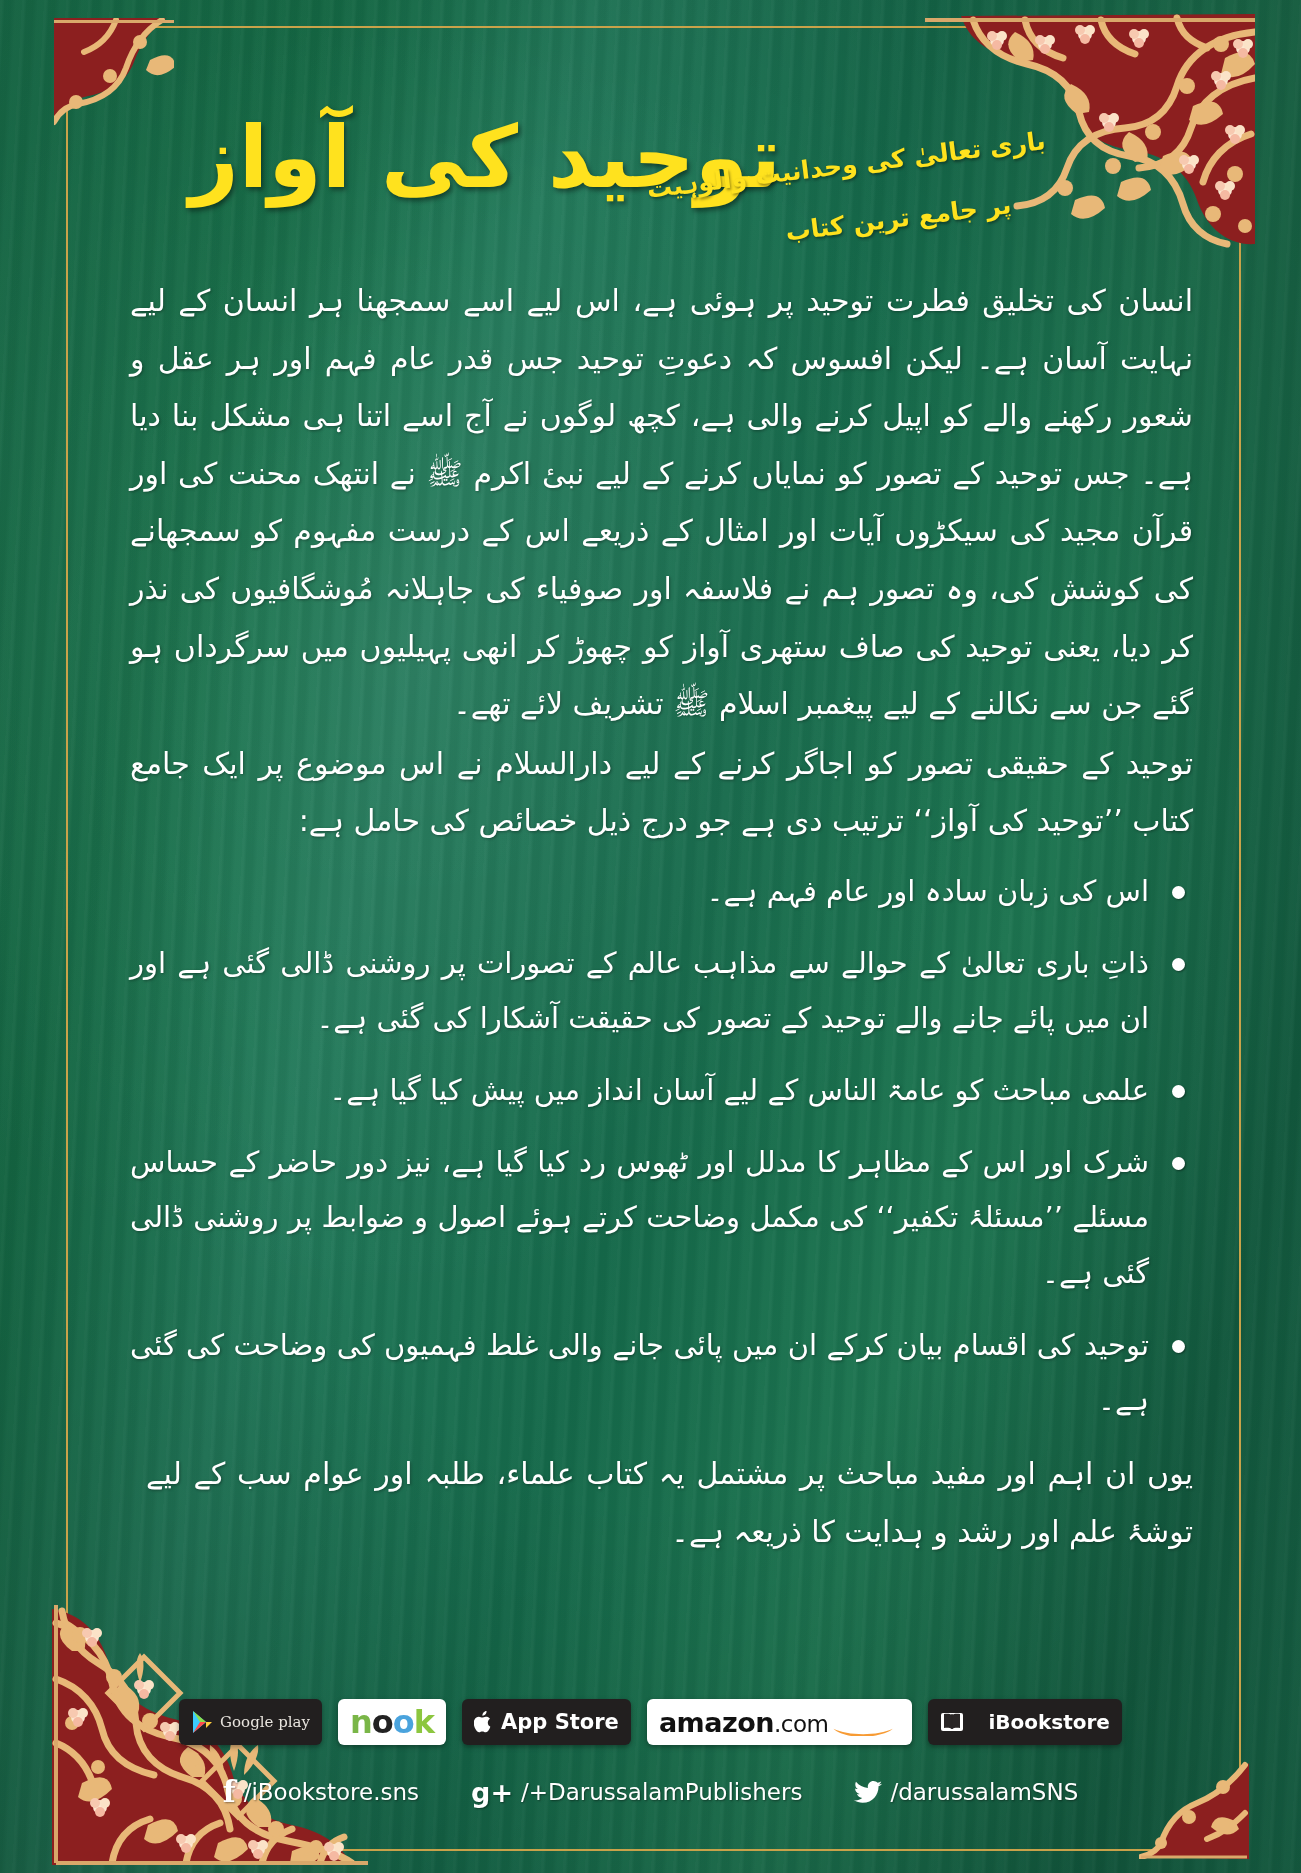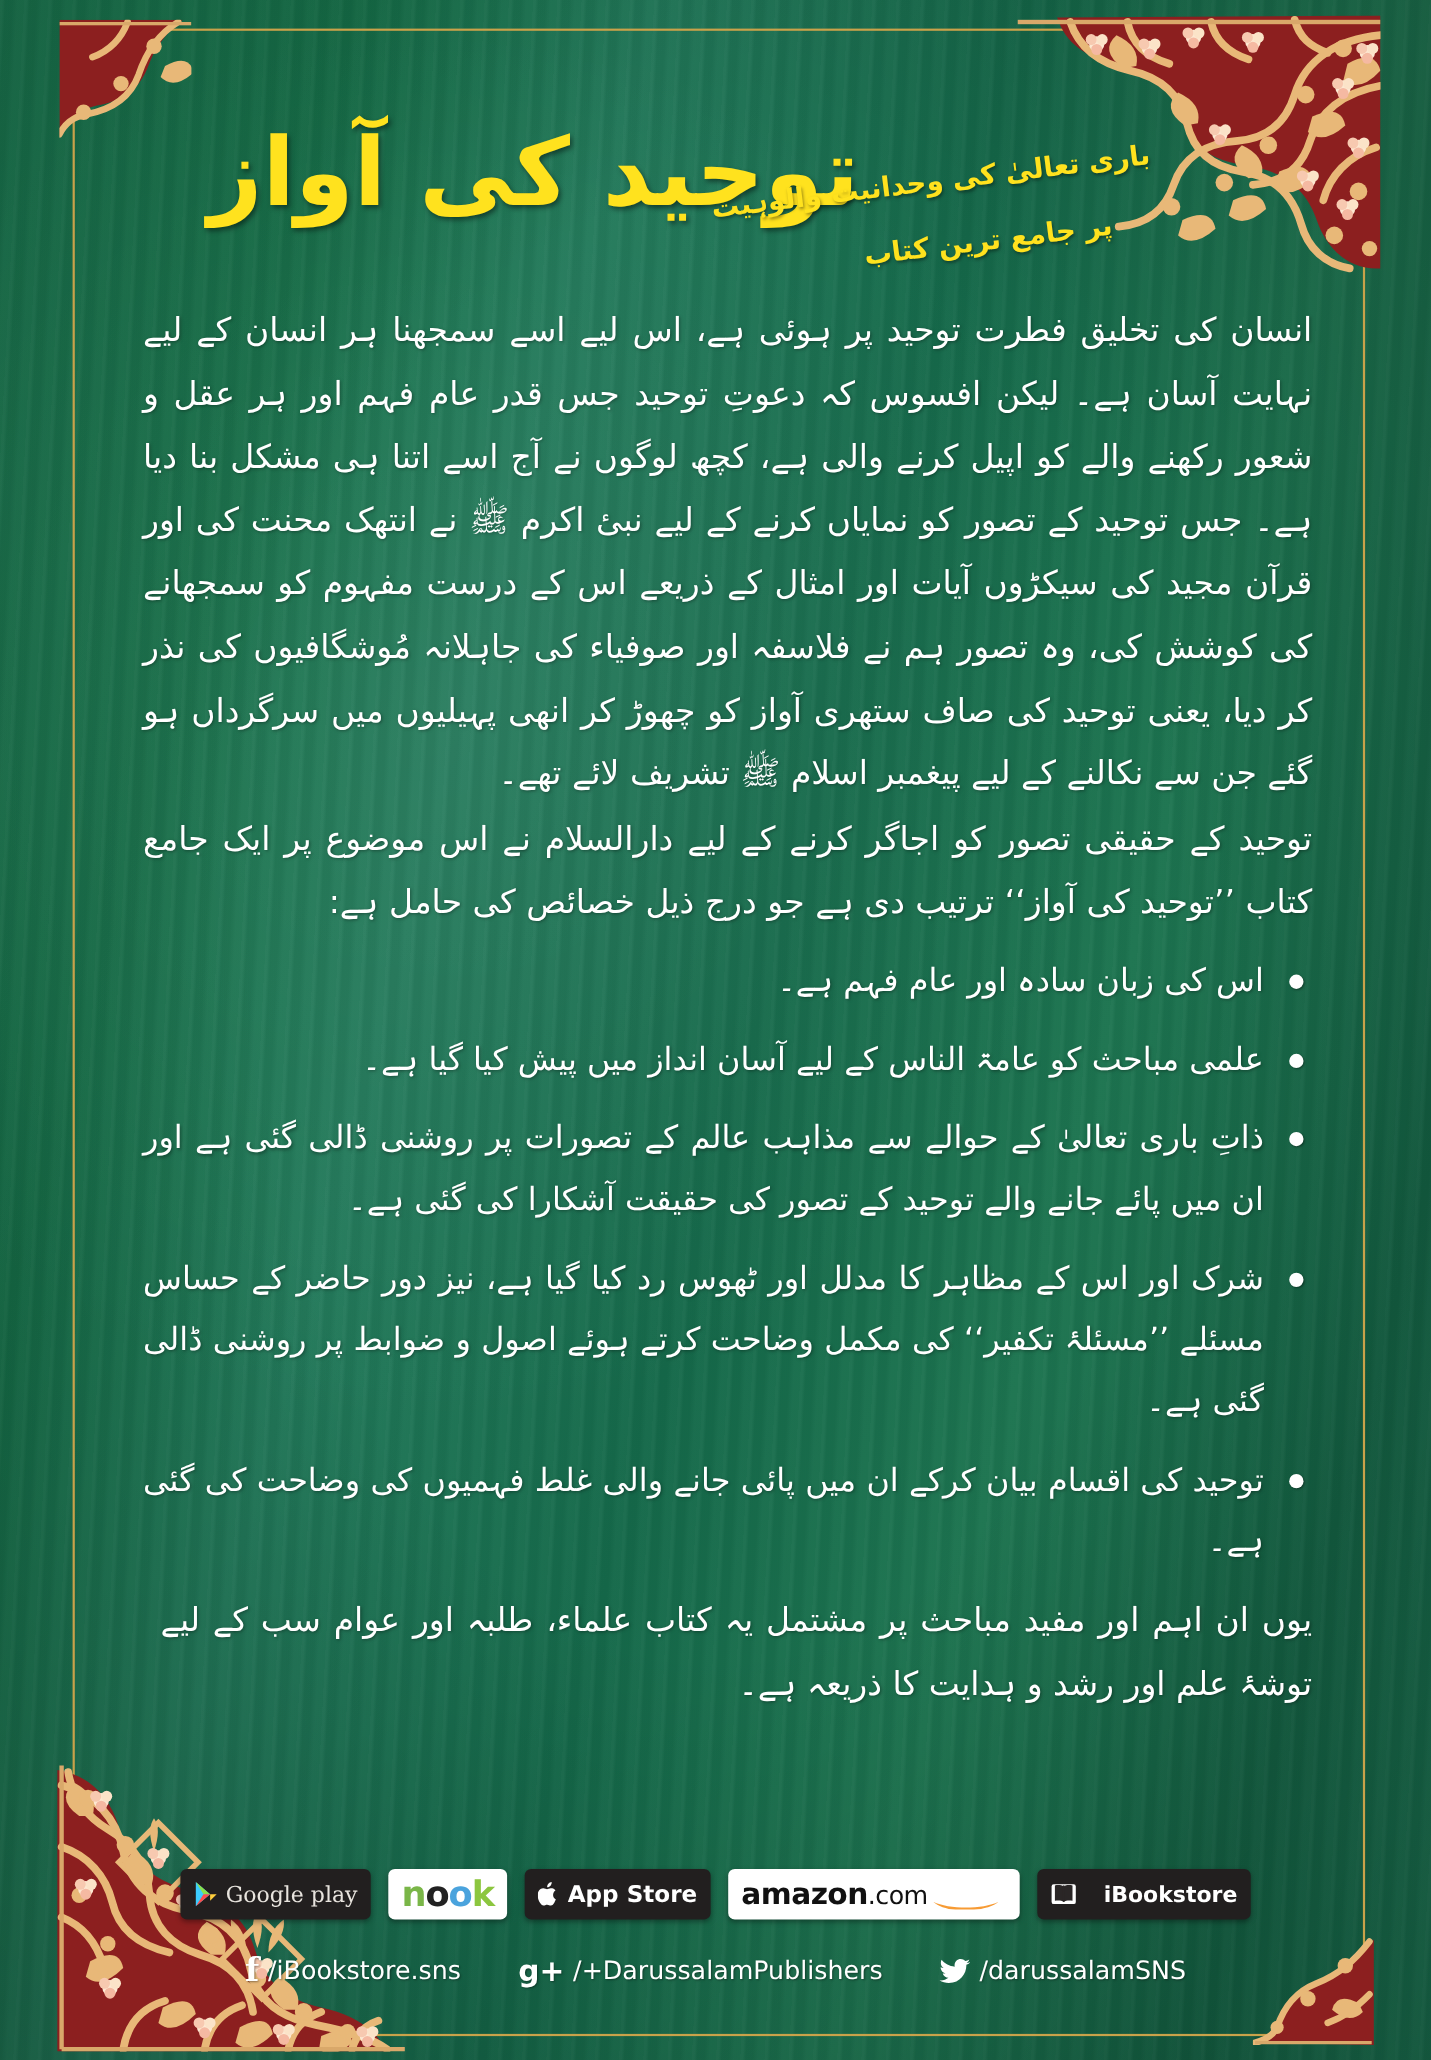--- a/index.html
+++ b/index.html
@@ -163,21 +163,21 @@
     align-items: center;
     justify-content: center;
     height: 46px;
     border-radius: 6px;
     padding: 0 12px;
     gap: 7px;
     box-shadow: 0 2px 5px rgba(0,0,0,0.35);
   }
   .badge-dark { background: #221f1f; color: #ffffff; }
   .badge-light { background: #ffffff; color: #111111; }
-  .gp-label { font-family: "DejaVu Serif", serif; font-size: 20px; color: #e8e4de; }
+  .gp-label { font-family: "DejaVu Serif", serif; font-size: 15px; color: #e8e4de; }
   .nook-label {
     font-size: 32px; font-weight: 700; letter-spacing: -1px;
     font-family: "DejaVu Sans", sans-serif; line-height: 1;
   }
   .nook-n { color: #7ab648; }
   .nook-o1 { color: #222222; }
   .nook-o2 { color: #4aa3dd; }
   .nook-k { color: #8cc63f; }
   .amz-label { font-size: 27px; font-weight: 700; letter-spacing: -0.5px; line-height: 1; }
   .amz-com { font-weight: 400; font-size: 23px; }
@@ -386,22 +386,22 @@
     <div class="sub-line sub-2">پر جامع ترین کتاب</div>
   </div>
 
   <div class="body-area">
 
     <p class="para tight">انسان کی تخلیق فطرت توحید پر ہوئی ہے، اس لیے اسے سمجھنا ہر انسان کے لیے نہایت آسان ہے۔ لیکن افسوس کہ دعوتِ توحید جس قدر عام فہم اور ہر عقل و شعور رکھنے والے کو اپیل کرنے والی ہے، کچھ لوگوں نے آج اسے اتنا ہی مشکل بنا دیا ہے۔ جس توحید کے تصور کو نمایاں کرنے کے لیے نبیٔ اکرم ﷺ نے انتھک محنت کی اور قرآن مجید کی سیکڑوں آیات اور امثال کے ذریعے اس کے درست مفہوم کو سمجھانے کی کوشش کی، وہ تصور ہم نے فلاسفہ اور صوفیاء کی جاہلانہ مُوشگافیوں کی نذر کر دیا، یعنی توحید کی صاف ستھری آواز کو چھوڑ کر انھی پہیلیوں میں سرگرداں ہو گئے جن سے نکالنے کے لیے پیغمبر اسلام ﷺ تشریف لائے تھے۔</p>
     <p class="para tight">توحید کے حقیقی تصور کو اجاگر کرنے کے لیے دارالسلام نے اس موضوع پر ایک جامع کتاب ’’توحید کی آواز‘‘ ترتیب دی ہے جو درج ذیل خصائص کی حامل ہے:</p>
 
     <ul class="bullets">
       <li class="bullet-item">اس کی زبان سادہ اور عام فہم ہے۔</li>
+      <li class="bullet-item">ذاتِ باری تعالیٰ کے حوالے سے مذاہب عالم کے تصورات پر روشنی ڈالی گئی ہے اور ان میں پائے جانے والے توحید کے تصور کی حقیقت آشکارا کی گئی ہے۔</li>
       <li class="bullet-item">علمی مباحث کو عامۃ الناس کے لیے آسان انداز میں پیش کیا گیا ہے۔</li>
-      <li class="bullet-item">ذاتِ باری تعالیٰ کے حوالے سے مذاہب عالم کے تصورات پر روشنی ڈالی گئی ہے اور ان میں پائے جانے والے توحید کے تصور کی حقیقت آشکارا کی گئی ہے۔</li>
       <li class="bullet-item">شرک اور اس کے مظاہر کا مدلل اور ٹھوس رد کیا گیا ہے، نیز دور حاضر کے حساس مسئلے ’’مسئلۂ تکفیر‘‘ کی مکمل وضاحت کرتے ہوئے اصول و ضوابط پر روشنی ڈالی گئی ہے۔</li>
       <li class="bullet-item">توحید کی اقسام بیان کرکے ان میں پائی جانے والی غلط فہمیوں کی وضاحت کی گئی ہے۔</li>
     </ul>
 
     <p class="para closing">یوں ان اہم اور مفید مباحث پر مشتمل یہ کتاب علماء، طلبہ اور عوام سب کے لیے توشۂ علم اور رشد و ہدایت کا ذریعہ ہے۔</p>
   </div>
 
   <div class="store-row">
 
     <div class="badge badge-dark">

